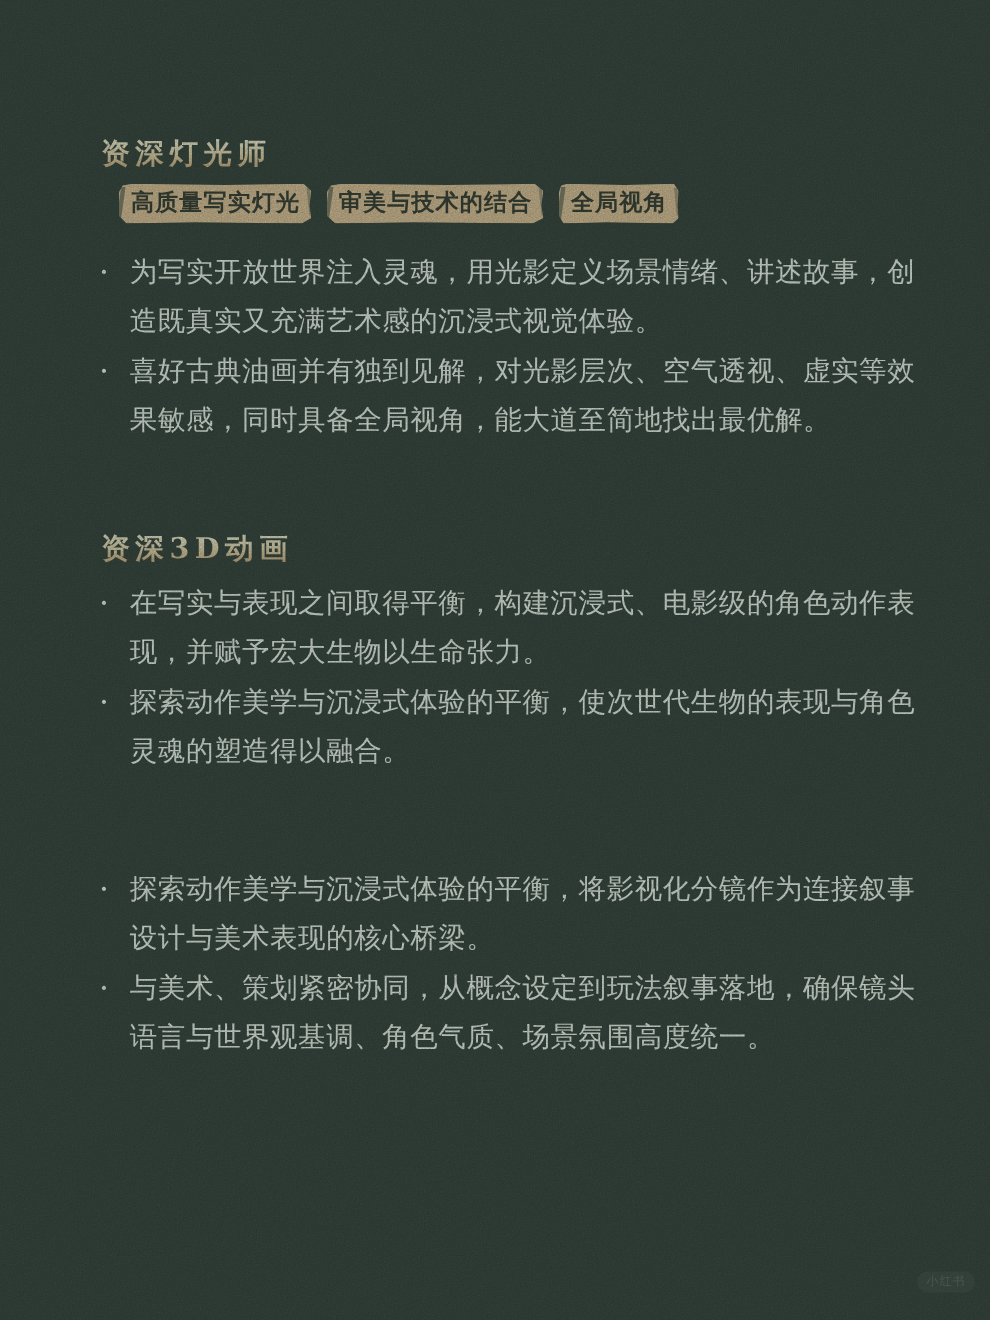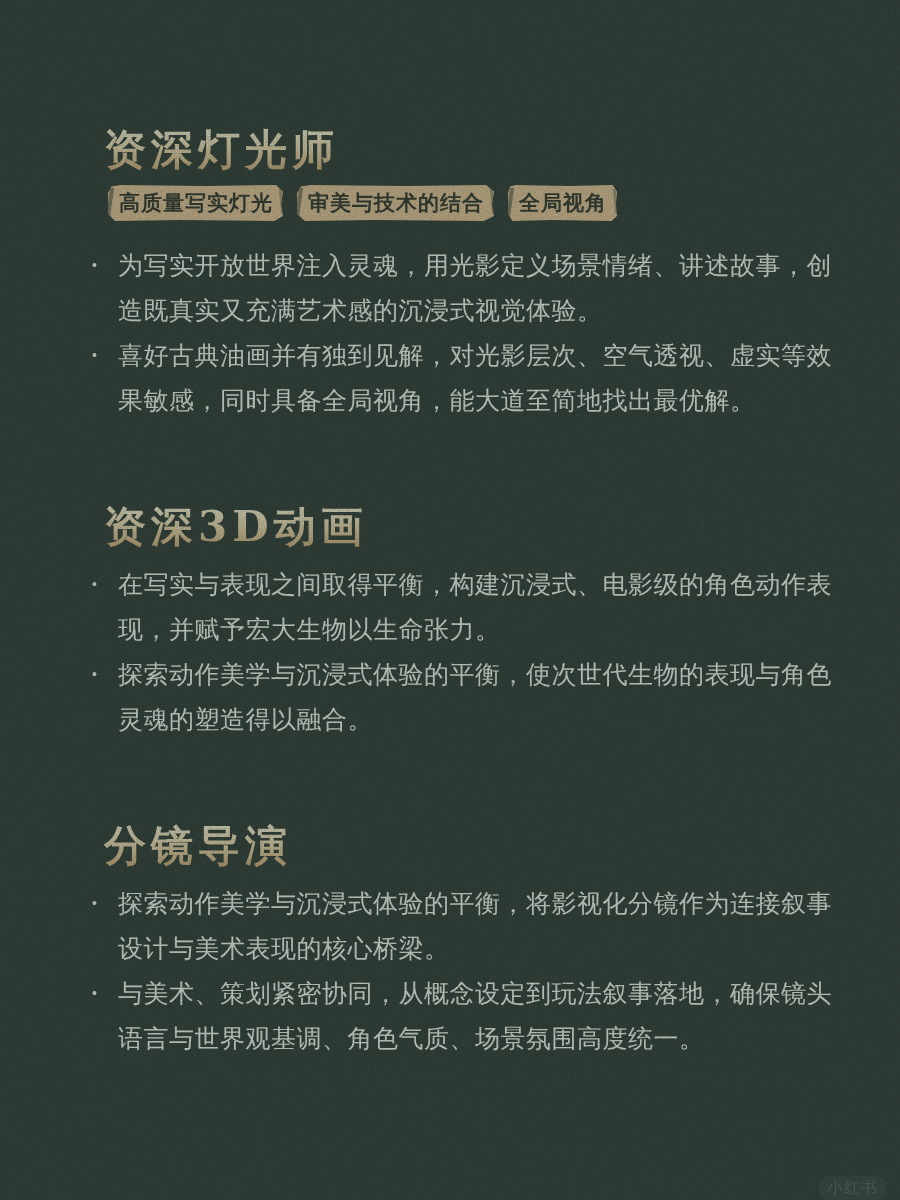--- a/index.html
+++ b/index.html
@@ -19,24 +19,24 @@
   .content {
     position: relative;
     z-index: 2;
     padding: 126px 58px 0 92px;
     box-sizing: border-box;
   }
   .job-section { margin: 0 0 80px 0; }
   .job-section + .job-section { margin-top: 0; }
 
   .job-title {
-    margin: 0 0 12px 12px;
+    margin: 0 0 12px 0;
     font-family: "DejaVu Serif", "Liberation Serif", serif;
     font-weight: 700;
-    font-size: 42px;
+    font-size: 26px;
     line-height: 1.12;
     letter-spacing: 5px;
     background: linear-gradient(180deg, #f6ecd2 0%, #e7cfa5 48%, #c49a67 100%);
     -webkit-background-clip: text;
     background-clip: text;
     color: transparent;
     text-shadow: none;
     width: fit-content;
   }
 
@@ -92,23 +92,23 @@
     line-height: 45px;
     color: #eef0e9;
   }
   .bullet-text {
     flex: 1;
     letter-spacing: 0.5px;
   }
 
   .watermark {
     position: absolute;
-    right: 14px; bottom: 0;
+    right: 14px; bottom: 25px;
     z-index: 3;
-    font-size: 16px;
+    font-size: 11px;
     line-height: 1;
     color: rgba(195, 205, 195, 0.22);
     background: rgba(255, 255, 255, 0.05);
     border-radius: 9px;
     padding: 4px 8px;
     letter-spacing: 1px;
   }
 
   .noise-overlay {
     position: absolute;
@@ -151,21 +151,20 @@
           <span class="bullet-text">在写实与表现之间取得平衡，构建沉浸式、电影级的角色动作表现，并赋予宏大生物以生命张力。</span>
         </li>
         <li class="bullet-item">
           <span class="bullet-dot">•</span>
           <span class="bullet-text">探索动作美学与沉浸式体验的平衡，使次世代生物的表现与角色灵魂的塑造得以融合。</span>
         </li>
       </ul>
     </section>
 
     <section class="job-section">
-      <h2 class="job-title">分镜导演</h2>
       <ul class="bullet-list">
         <li class="bullet-item">
           <span class="bullet-dot">•</span>
           <span class="bullet-text">探索动作美学与沉浸式体验的平衡，将影视化分镜作为连接叙事设计与美术表现的核心桥梁。</span>
         </li>
         <li class="bullet-item">
           <span class="bullet-dot">•</span>
           <span class="bullet-text">与美术、策划紧密协同，从概念设定到玩法叙事落地，确保镜头语言与世界观基调、角色气质、场景氛围高度统一。</span>
         </li>
       </ul>

